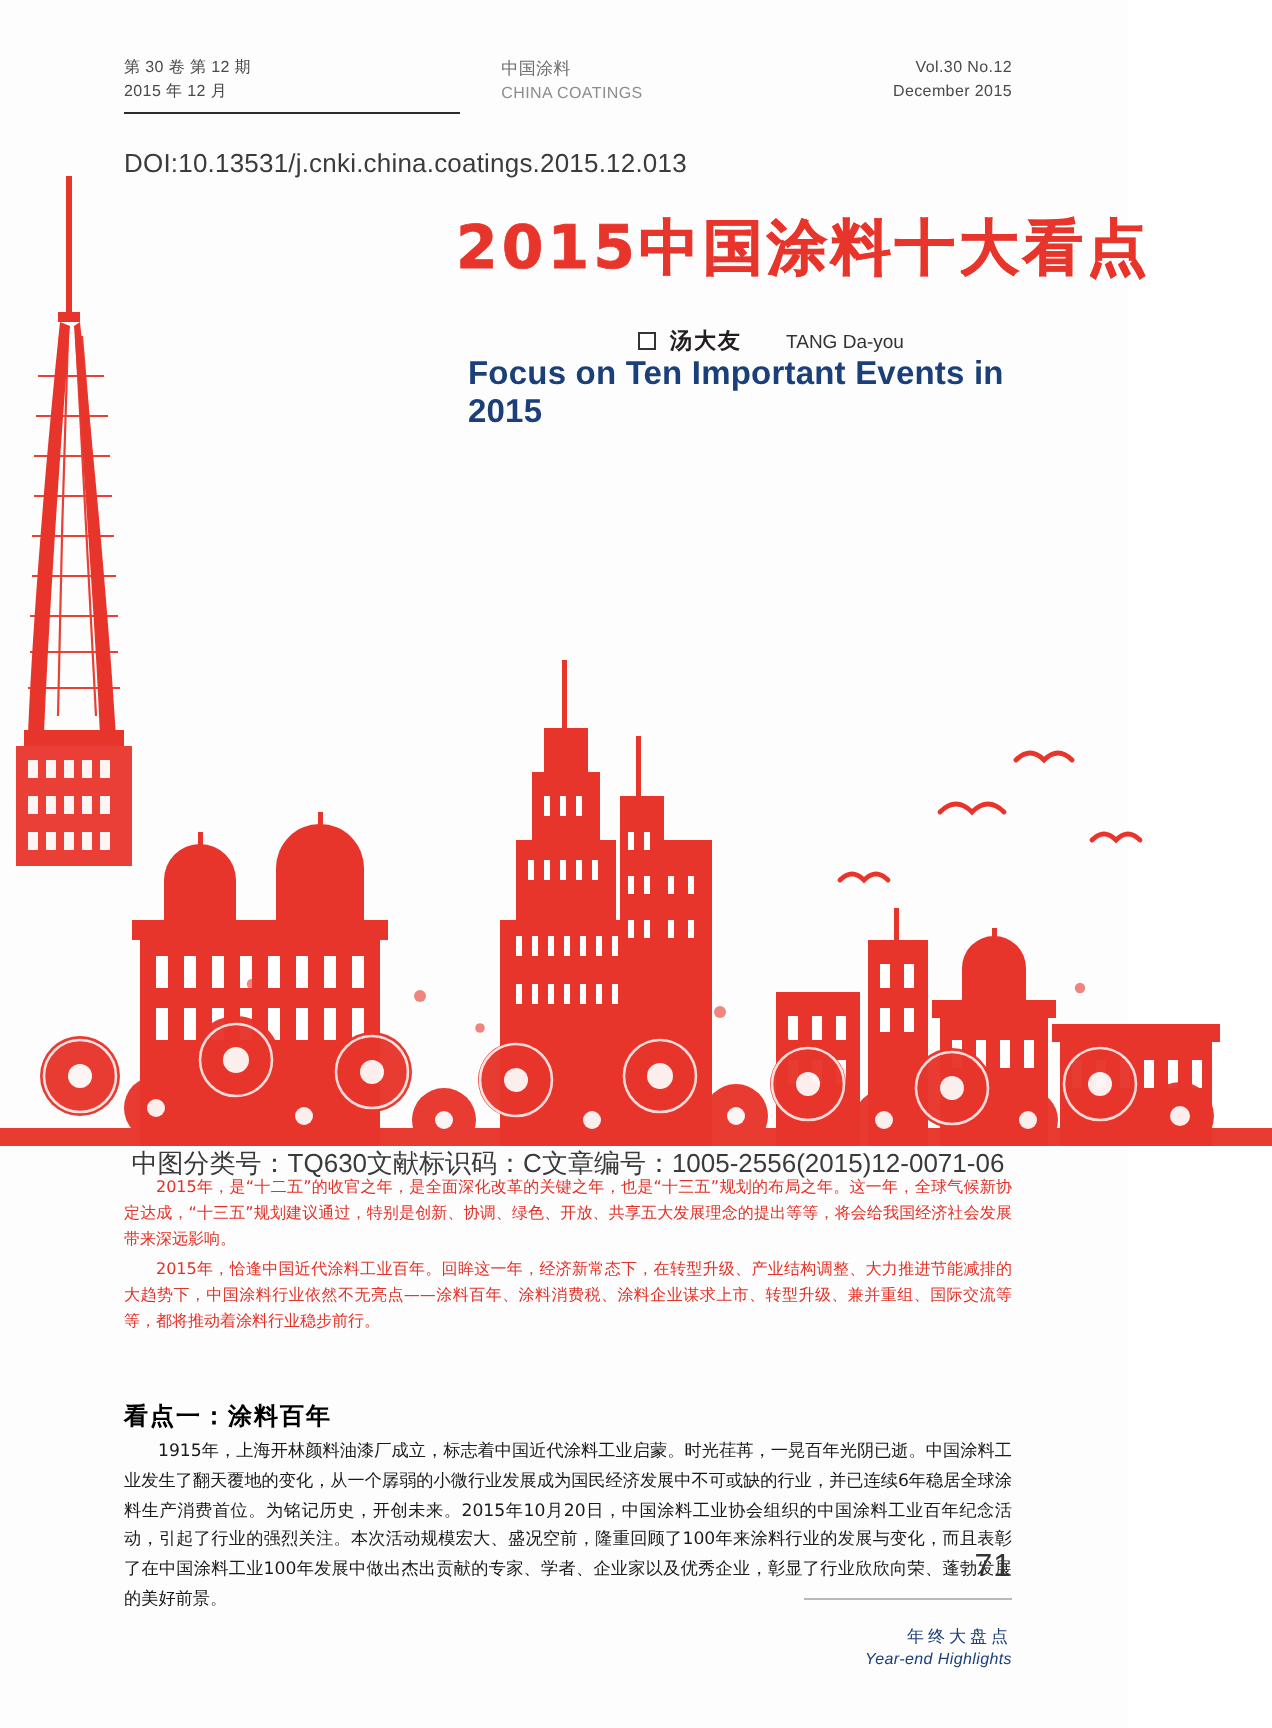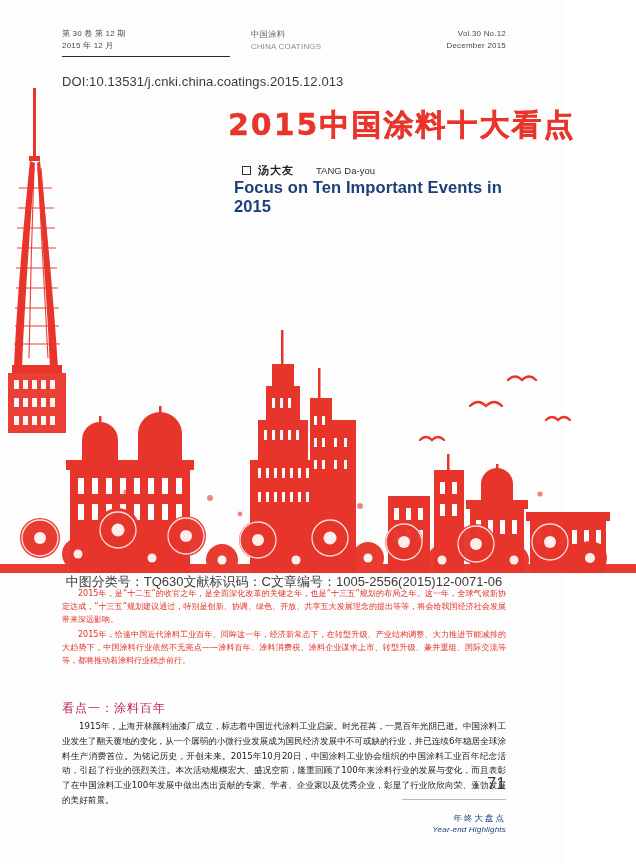--- a/index.html
+++ b/index.html
@@ -84,21 +84,21 @@
     font-size: 30px;
     letter-spacing: 2px;
     color: #e8352b;
     text-align: right;
     line-height: 1.1;
     white-space: nowrap;
     -webkit-text-stroke: 0.4px #e8352b;
   }
   .byline {
     margin-top: 22px;
-    text-align: left;
+    text-align: center;
     padding-left: 14px;
     font-size: 10px;
     color: #231f20;
   }
   .byline .box {
     display: inline-block;
     width: 7px;
     height: 7px;
     border: 1px solid #333;
     margin-right: 7px;
@@ -151,23 +151,23 @@
     text-align: justify;
     font-family: "DejaVu Sans", sans-serif;
   }
   .abstract p { margin: 0 0 2px 0; text-indent: 16px; }
 
   
   .sec-head {
     position: absolute;
     top: 700px;
     left: 62px;
-    font-weight: 400;
+    font-weight: 700;
     font-size: 12px;
-    color: #be185d;
+    color: #000000;
     letter-spacing: 1px;
   }
 
   
   .body-text {
     position: absolute;
     top: 719px;
     left: 62px;
     right: 58px;
     font-size: 8.6px;

